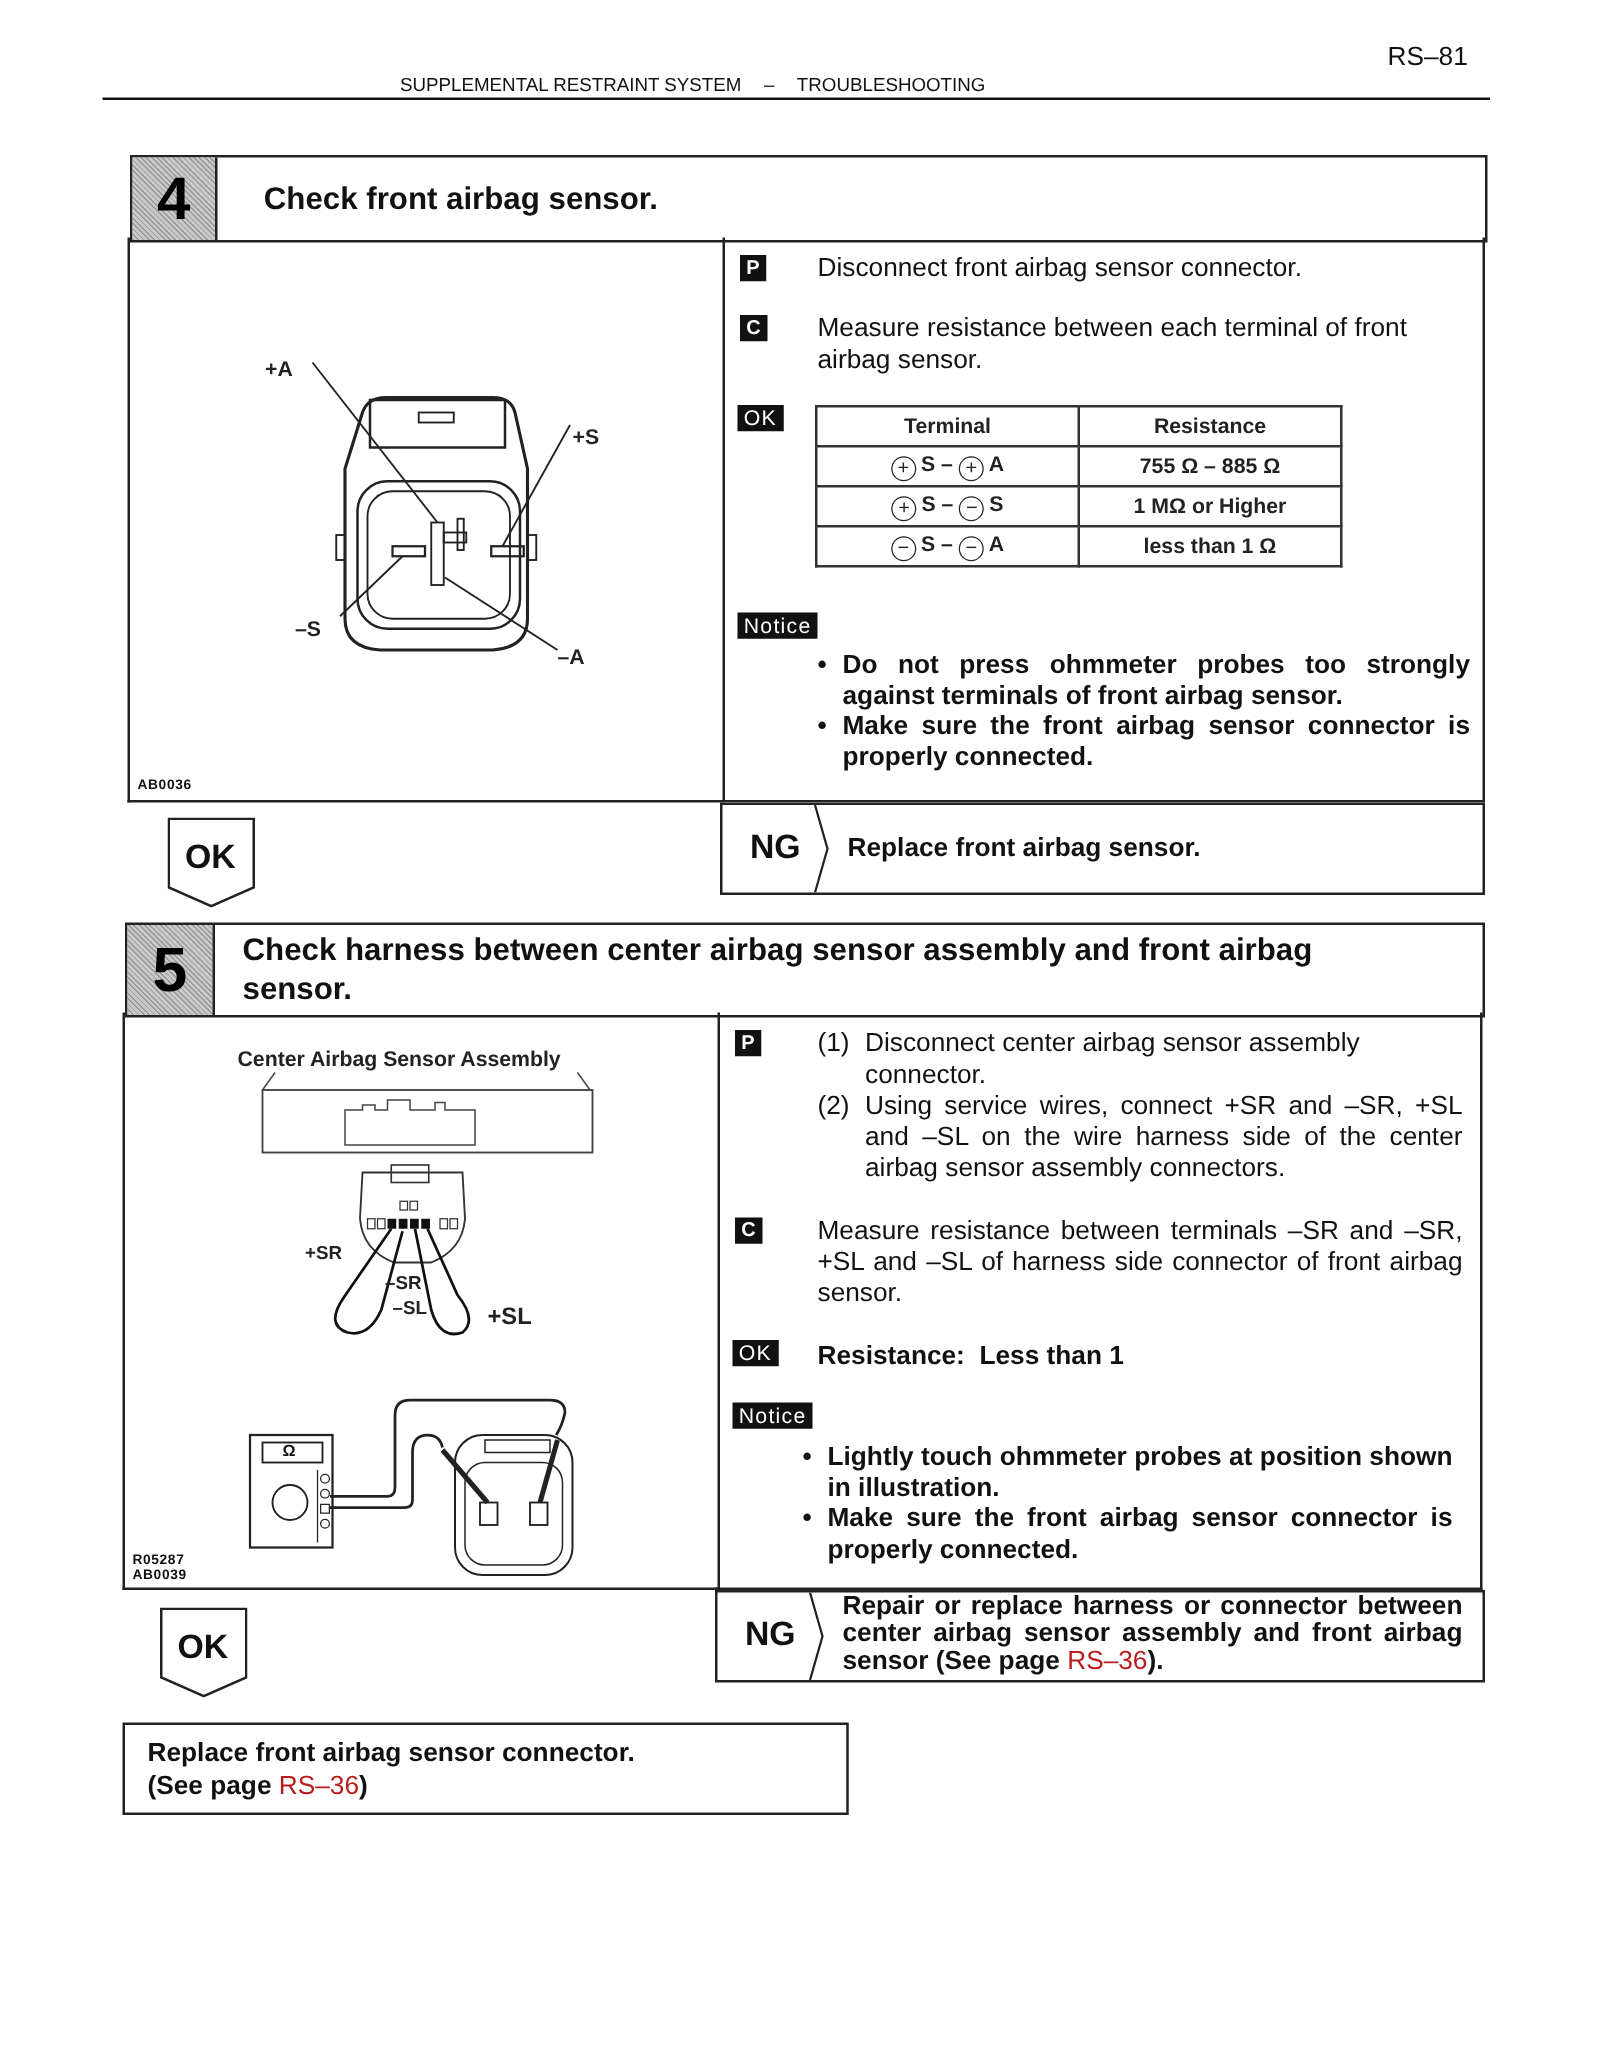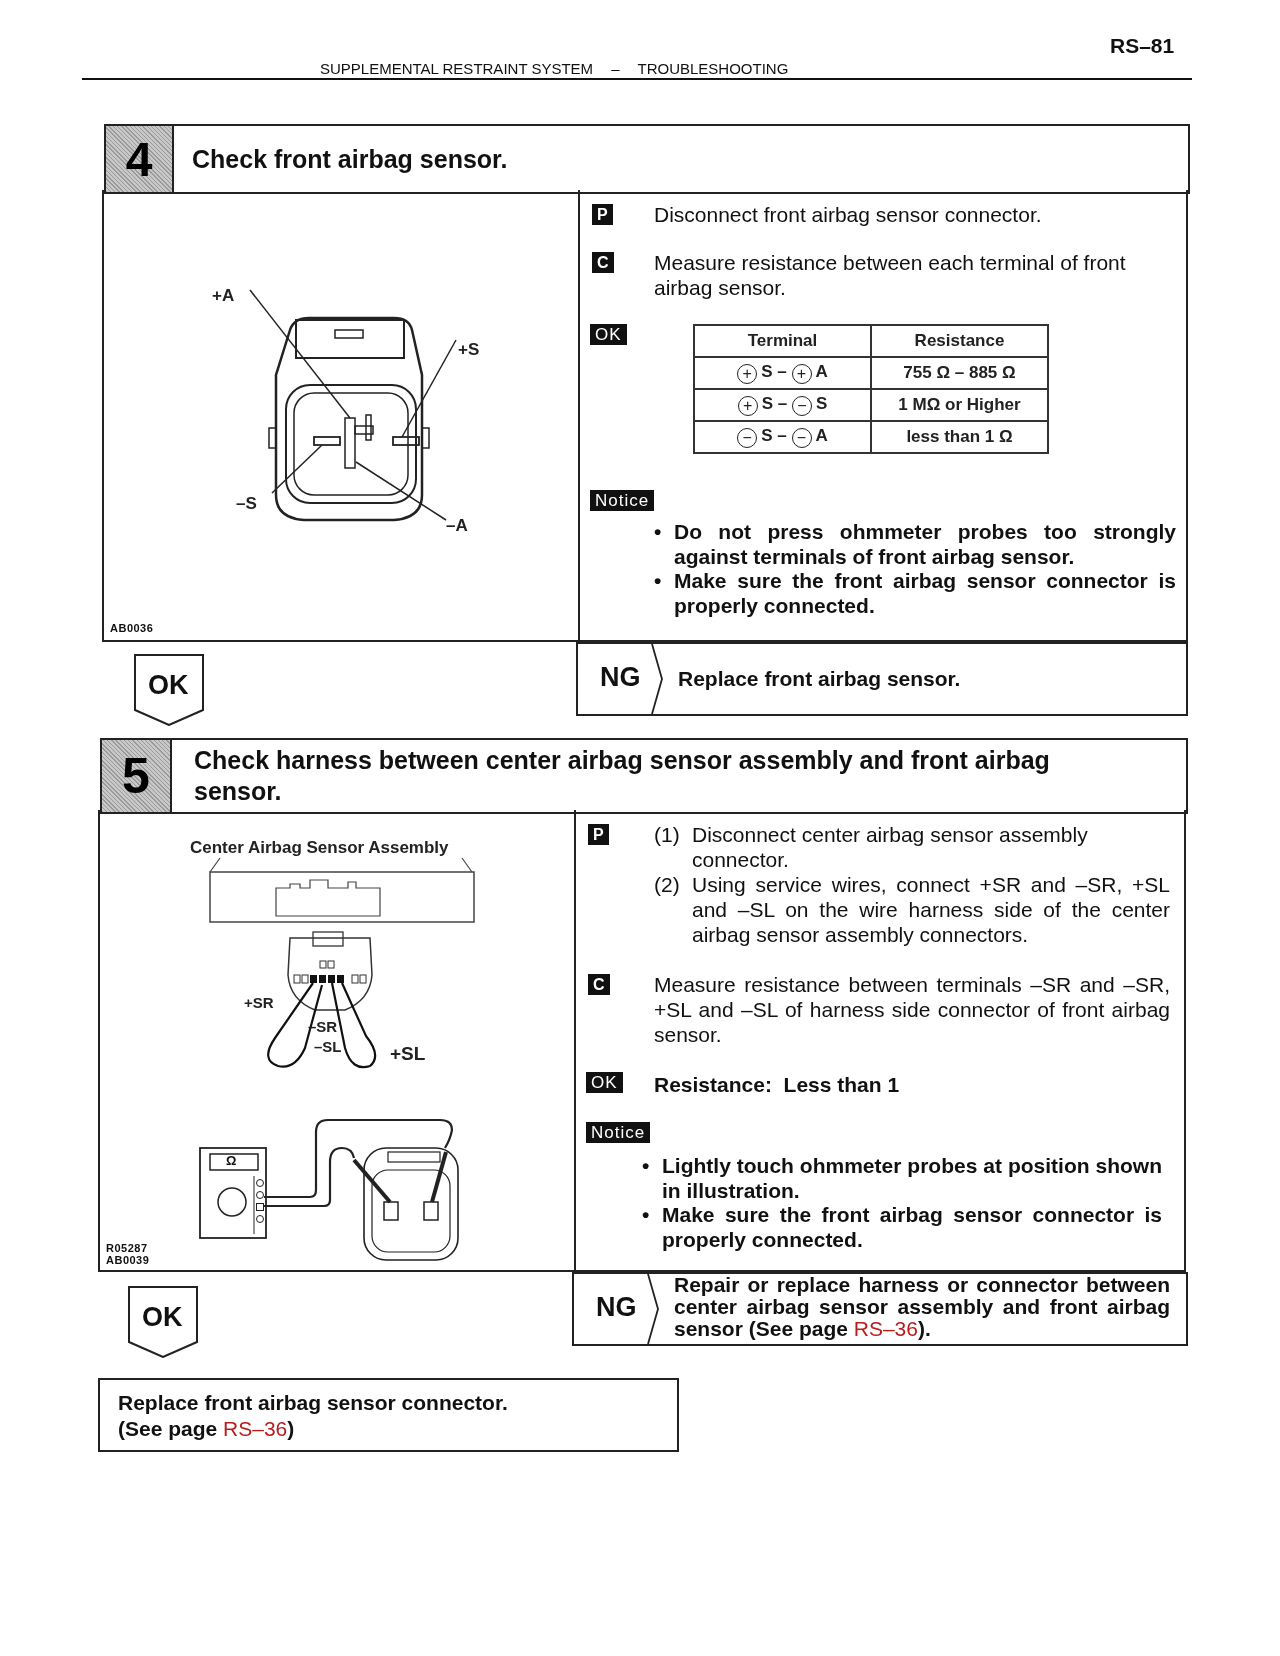--- a/index.html
+++ b/index.html
@@ -1,19 +1,19 @@
 <!DOCTYPE html>
 <html><head>
 <meta charset="utf-8">
 <style>
   html, body { margin: 0; padding: 0; background: #ffffff; }
   body { width: 1280px; height: 1656px; position: relative; overflow: hidden;
          font-family: "Liberation Sans", sans-serif; color: #111; }
   .abs { position: absolute; }
-  .page-num { left: 1110px; top: 34px; font-size: 21px; font-weight: bold; }
+  .page-num { left: 1110px; top: 34px; font-size: 21px; font-weight: normal; }
   .running-head { left: 320px; top: 60px; font-size: 15px; }
   .running-head .main { font-weight: normal; }
   .running-head .dash { margin: 0 18px; }
   .head-rule { left: 82px; top: 78px; width: 1110px; height: 2px; background: #111; }
 
   .step-box { border: 2px solid #222; background: #fff; }
   .step-num { background: repeating-linear-gradient(45deg, #9a9a9a 0 1px, #c8c8c8 1px 3px);
               border-right: 2px solid #222; display: flex; align-items: center; justify-content: center;
               font-weight: bold; color: #000; }
   .step-title { font-weight: bold; font-size: 25px; line-height: 31px; }
@@ -45,21 +45,21 @@
 <div class="abs page-num">RS–81</div>
 <div class="abs running-head">
   <span class="main">SUPPLEMENTAL RESTRAINT SYSTEM</span><span class="dash">–</span><span>TROUBLESHOOTING</span>
 </div>
 <div class="abs head-rule"></div>
 
 <div class="abs step-box" style="left:104px; top:124px; width:1082px; height:66px; display:flex;">
   <div class="step-num" style="width:66px; font-size:48px;">
       <span>4</span>
     </div>
-  <div class="step-title" style="padding-left:18px; align-self:center;">Check front airbag sensor.</div>
+  <div class="step-title" style="padding-left:37px; align-self:center;">Check front airbag sensor.</div>
 </div>
 
 <div class="abs" style="left:102px; top:190px; width:474px; height:450px; border-left:2px solid #222; border-bottom:2px solid #222; border-right:2px solid #222;">
   <svg width="474" height="450" viewBox="0 0 474 450" style="position:absolute; left:0; top:0;">
 
     <path d="M 186 140 Q 190 128 205 128 L 290 128 Q 305 128 308 140 L 318 185 L 318 305 Q 318 328 290 330 L 200 330 Q 172 328 172 305 L 172 185 Z" fill="none" stroke="#222" stroke-width="2.5"></path>
     <rect x="192" y="130" width="108" height="38" fill="none" stroke="#222" stroke-width="2"></rect>
     <rect x="231" y="140" width="28" height="8" fill="none" stroke="#222" stroke-width="1.5"></rect>
     <rect x="182" y="195" width="130" height="118" rx="24" fill="none" stroke="#222" stroke-width="2"></rect>
     <rect x="190" y="203" width="114" height="102" rx="20" fill="none" stroke="#222" stroke-width="1.5"></rect>
@@ -85,21 +85,21 @@
 
 <div class="abs" style="left:576px; top:190px; width:610px; height:450px; border-right:2px solid #222; border-bottom:2px solid #222;">
   <span class="abs tag" style="left:16px; top:14px;">P</span>
   <div class="abs body-text" style="left:78px; top:12px; width:520px;">Disconnect front airbag sensor connector.</div>
 
   <span class="abs tag" style="left:16px; top:62px;">C</span>
   <div class="abs body-text" style="left:78px; top:60px; width:520px;">Measure resistance between each terminal of front airbag sensor.</div>
 
   <span class="abs tag wide" style="left:14px; top:134px;">OK</span>
 
-  <table class="res abs" style="left:76px; top:134px; width:356px;margin-left:41px;">
+  <table class="res abs" style="left:76px; top:134px; width:422px;">
     <tbody>
         <tr>
       <th style="width:50%;">Terminal</th>
       <th>Resistance</th>
     </tr>
     <tr>
       <td><span class="circ">+</span><span>S</span> <span>–</span> <span class="circ">+</span><span>A</span></td>
       <td>755 Ω – 885 Ω</td>
     </tr>
     <tr>

